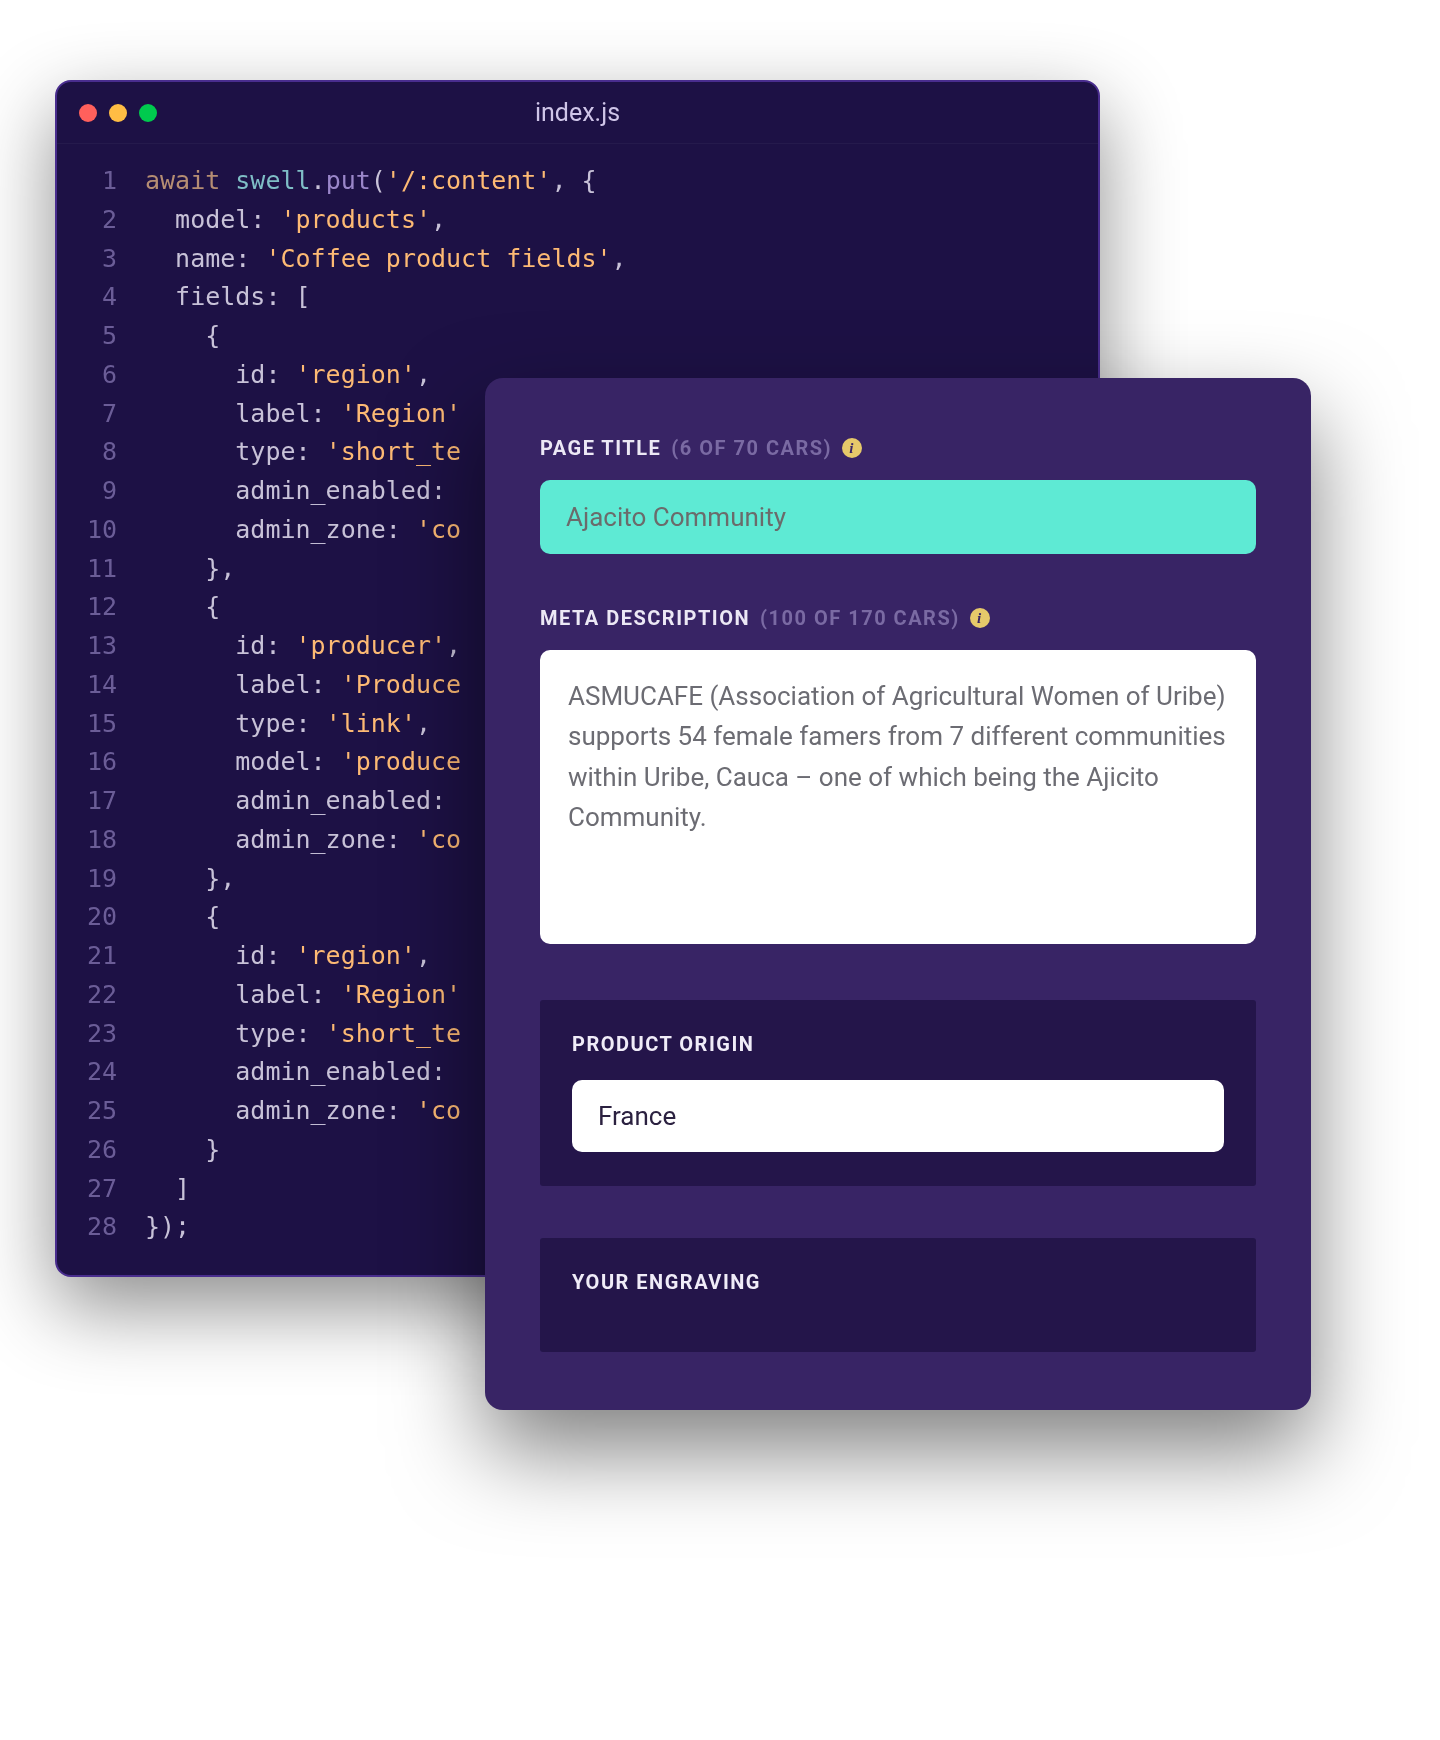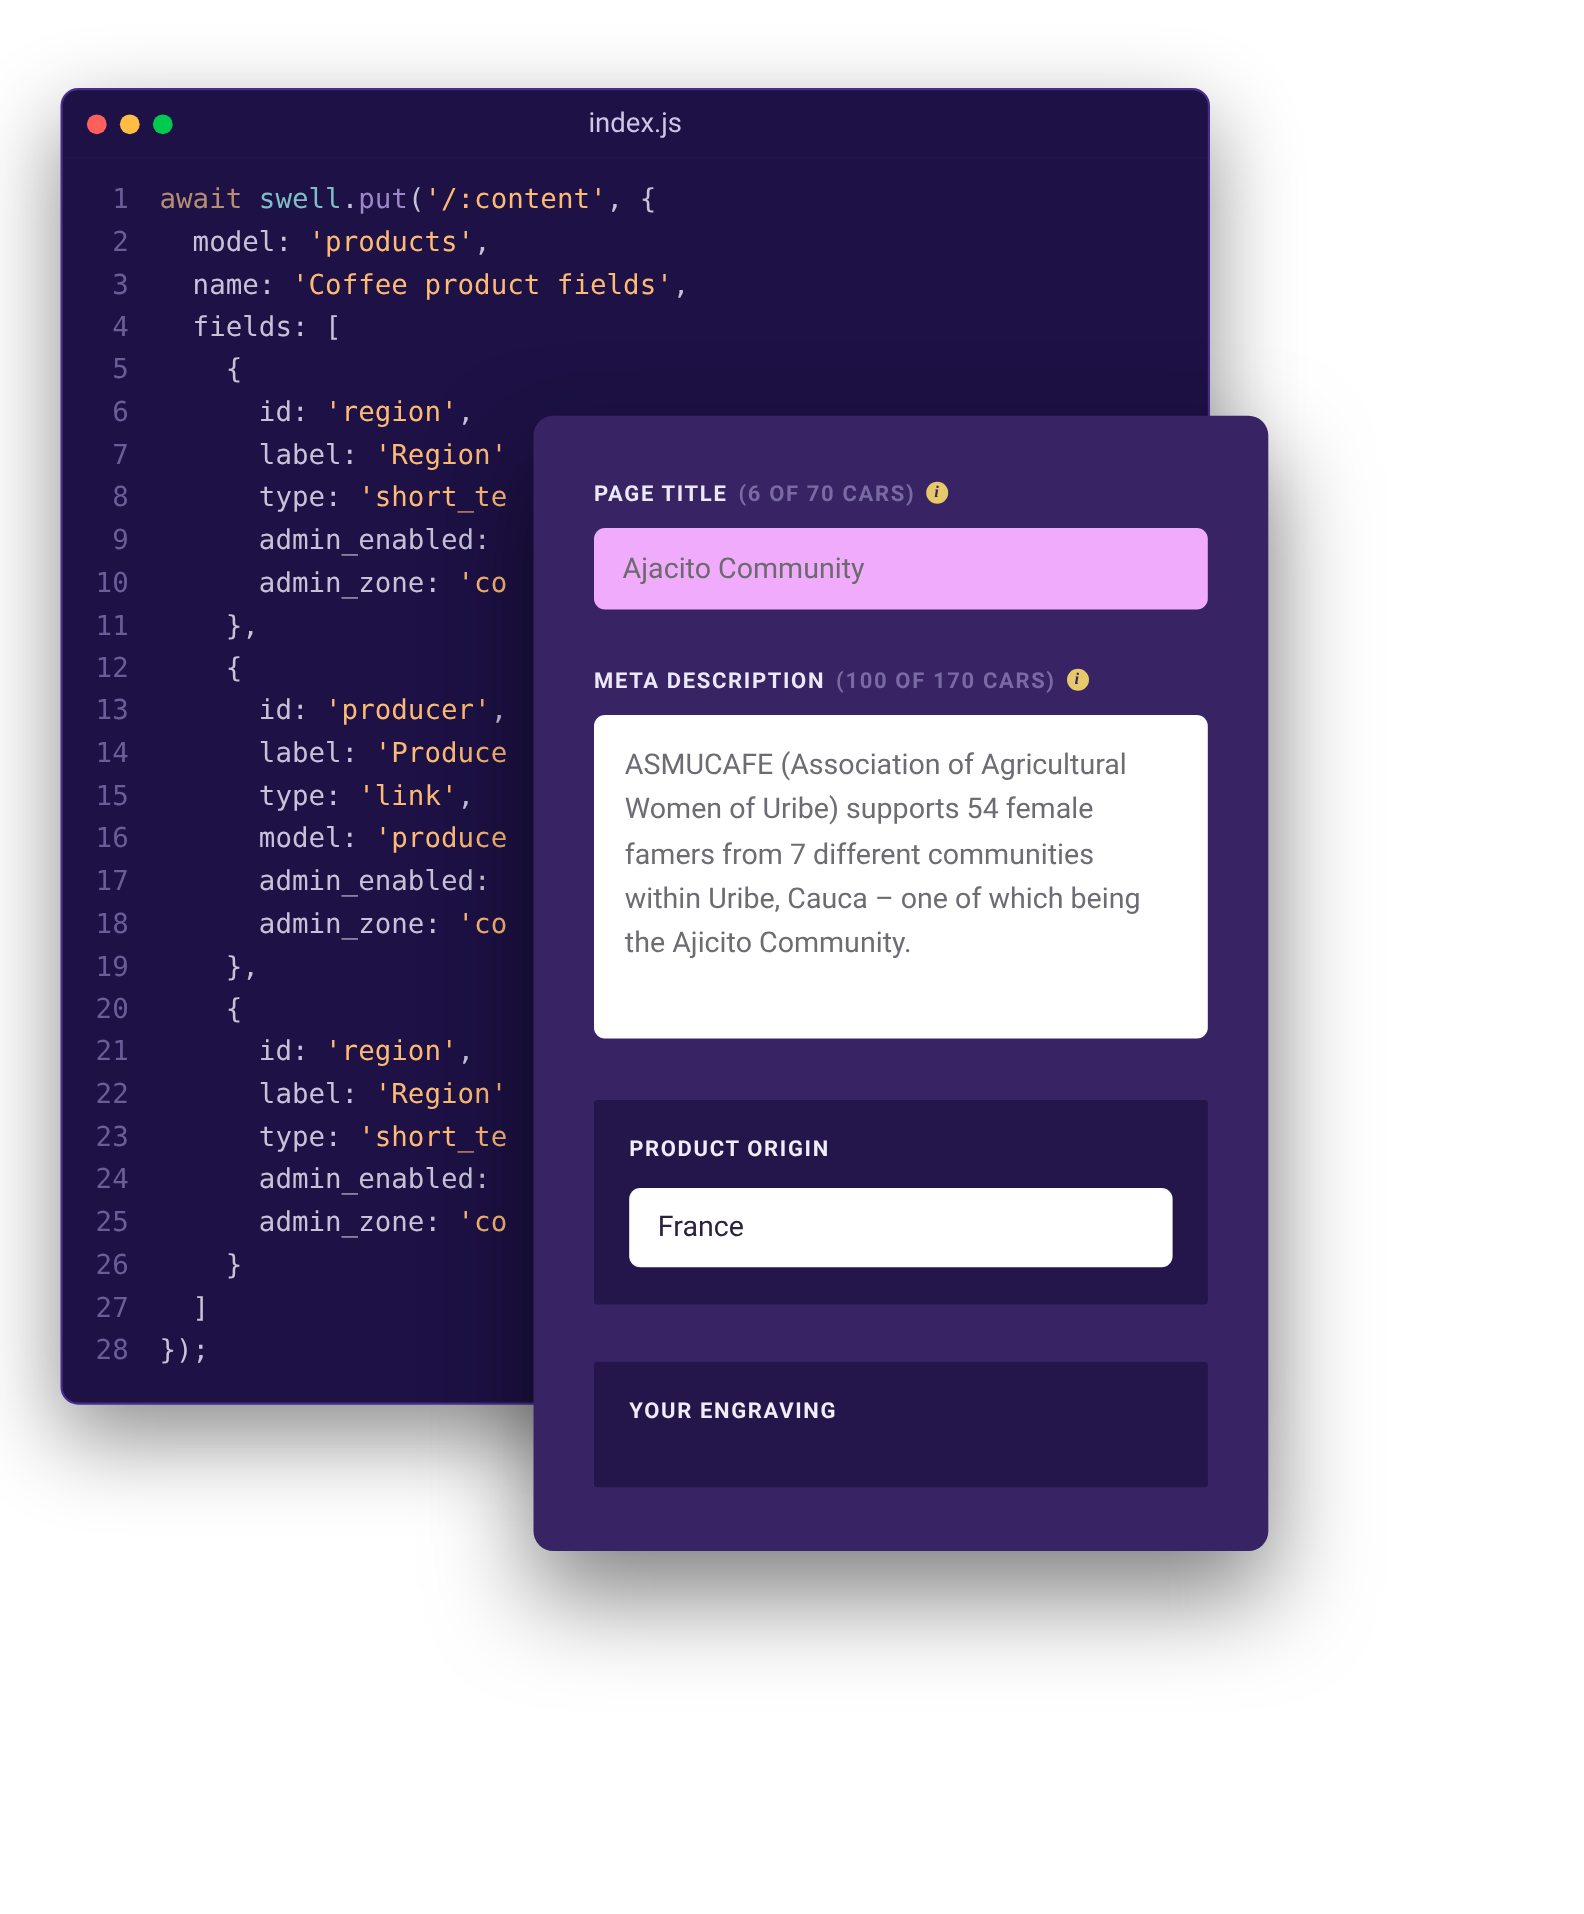--- a/index.html
+++ b/index.html
@@ -60,21 +60,21 @@
 .tok-obj { color: #7fbec6; }
 .tok-fn { color: #9a86c9; }
 .tok-str { color: #fdba74; }
 .tok-prop { color: #c8c2d8; }
 .tok-punc { color: #c8c2d8; }
 
 .form-panel {
   position: absolute;
   top: 378px;
   left: 485px;
-  width: 668px;
+  width: 826px;
   background: #382465;
   border-radius: 18px;
   box-shadow: 0 40px 90px rgba(0,0,0,0.5);
   padding: 58px 55px 58px 55px;
 }
 .field-label {
   font-size: 20px;
   font-weight: 700;
   letter-spacing: 1.5px;
   color: #ece8f5;
@@ -91,21 +91,21 @@
   font-size: 15px;
   font-weight: 900;
   display: inline-flex;
   align-items: center;
   justify-content: center;
   font-family: Georgia, serif;
   font-style: italic;
 }
 .text-input {
   width: 100%;
-  background: #f0abfc;
+  background: #5eead4;
   border: none;
   border-radius: 10px;
   height: 74px;
   padding: 16px 26px;
   font-size: 26px;
   color: #6b6b6b;
   font-family: inherit;
 }
 .text-area {
   width: 100%;

